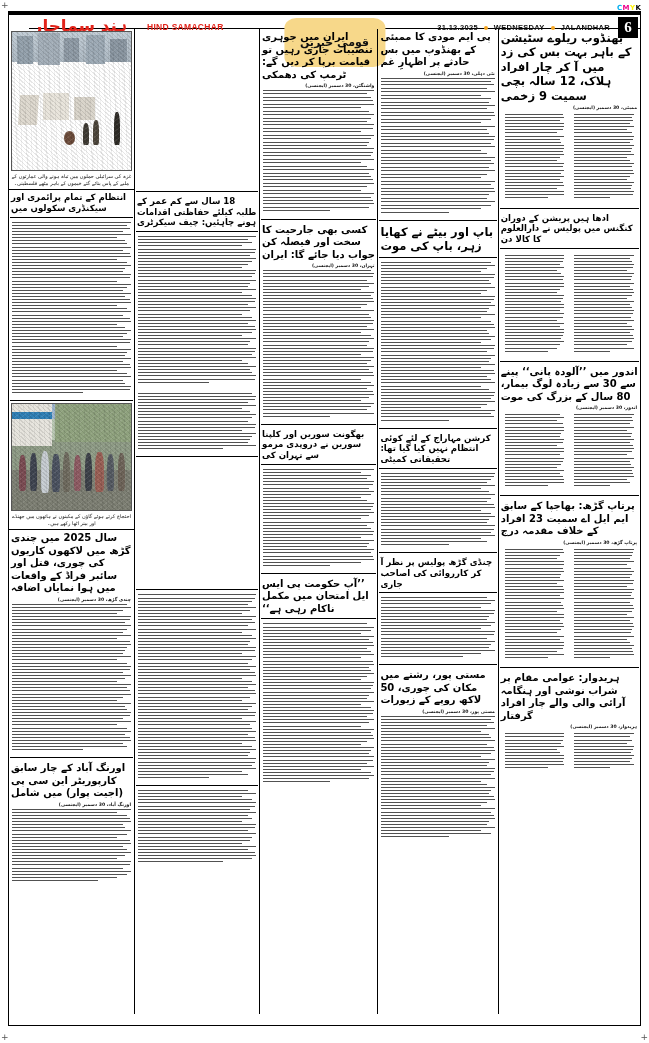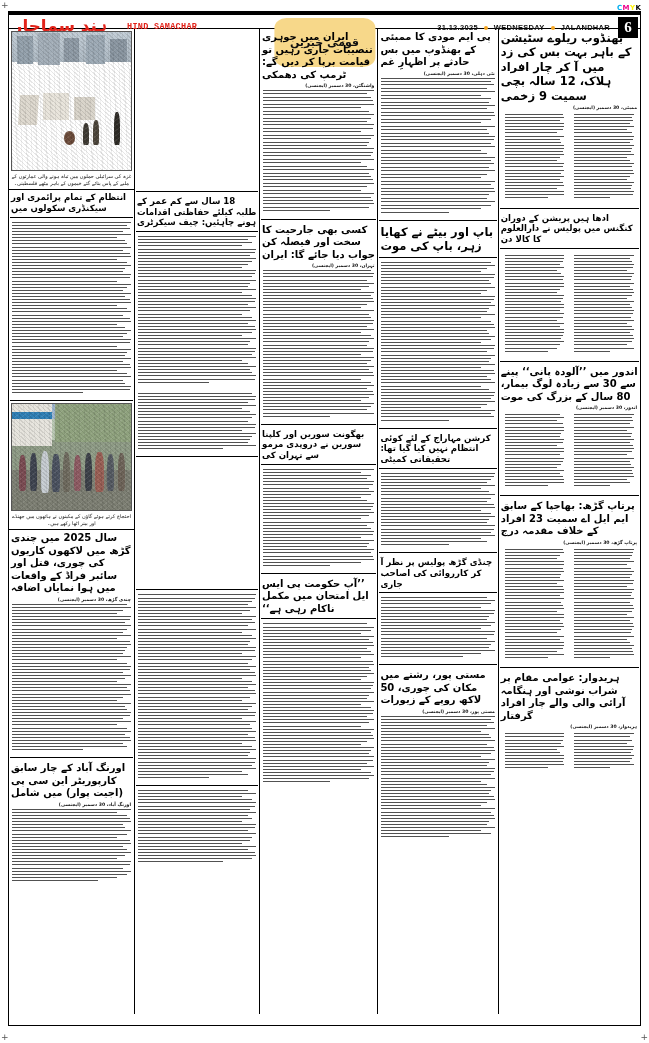--- a/index.html
+++ b/index.html
@@ -11,23 +11,23 @@
   .cmyk{position:absolute;top:4px;right:8px;display:flex;font-size:7px;font-weight:bold;letter-spacing:-.5px;}
   .cmyk span{padding:0 .5px;}
   .c-c{color:#00aeef}.c-m{color:#ec008c}.c-y{color:#fff200}.c-k{color:#000}
 
   .topbar{position:absolute;top:11px;left:8px;width:633px;height:3px;background:#000;}
 
   
   .frame{position:absolute;left:8px;top:14px;width:633px;height:1012px;border:1px solid #000;box-sizing:border-box;background:#fff;}
 
   
-  .masthead{position:relative;height:14px;border-bottom:1.6px solid #000;box-sizing:border-box;display:flex;align-items:center;}
+  .masthead{position:relative;height:14px;border-bottom:1.6px solid #000;box-sizing:border-box;display:flex;align-items:center;margin-left:20px;}
   .logo-ur{position:absolute;left:6px;top:1px;color:#e2231a;font-size:16px;font-weight:bold;font-family:"DejaVu Sans",sans-serif;direction:rtl;transform:scaleX(1.05);}
-  .logo-en{position:absolute;left:118px;top:7px;color:#e2231a;font-size:8.5px;font-weight:bold;letter-spacing:.3px;font-family:Liberation Mono, monospace;}
+  .logo-en{position:absolute;left:118px;top:7px;color:#e2231a;font-size:8.5px;font-weight:bold;letter-spacing:.3px;font-family:Liberation Sans, sans-serif;}
   .kicker{position:absolute;left:50%;top:3px;transform:translateX(-50%);background:#f7d88a;border-radius:12px/10px;padding:18px 16px;font-size:11px;font-weight:bold;direction:rtl;color:#111;}
   .meta{position:absolute;right:30px;top:8px;display:flex;align-items:center;gap:6px;font-family:"Liberation Sans",sans-serif;font-size:7.5px;font-weight:bold;letter-spacing:.3px;color:#111;}
   .dot{width:4px;height:4px;border-radius:50%;background:#f5a623;display:inline-block;}
   .pageno{position:absolute;right:2px;top:2px;width:20px;height:21px;background:#000;color:#fff;display:flex;align-items:center;justify-content:center;font-size:15px;font-weight:bold;font-family:"Liberation Serif",serif;}
 
   
   .body{position:relative;height:985px;display:flex;flex-direction:row-reverse;}
   .col{position:relative;box-sizing:border-box;padding:0;}
   .vrule{width:1px;background:#000;flex:0 0 1px;}
 

